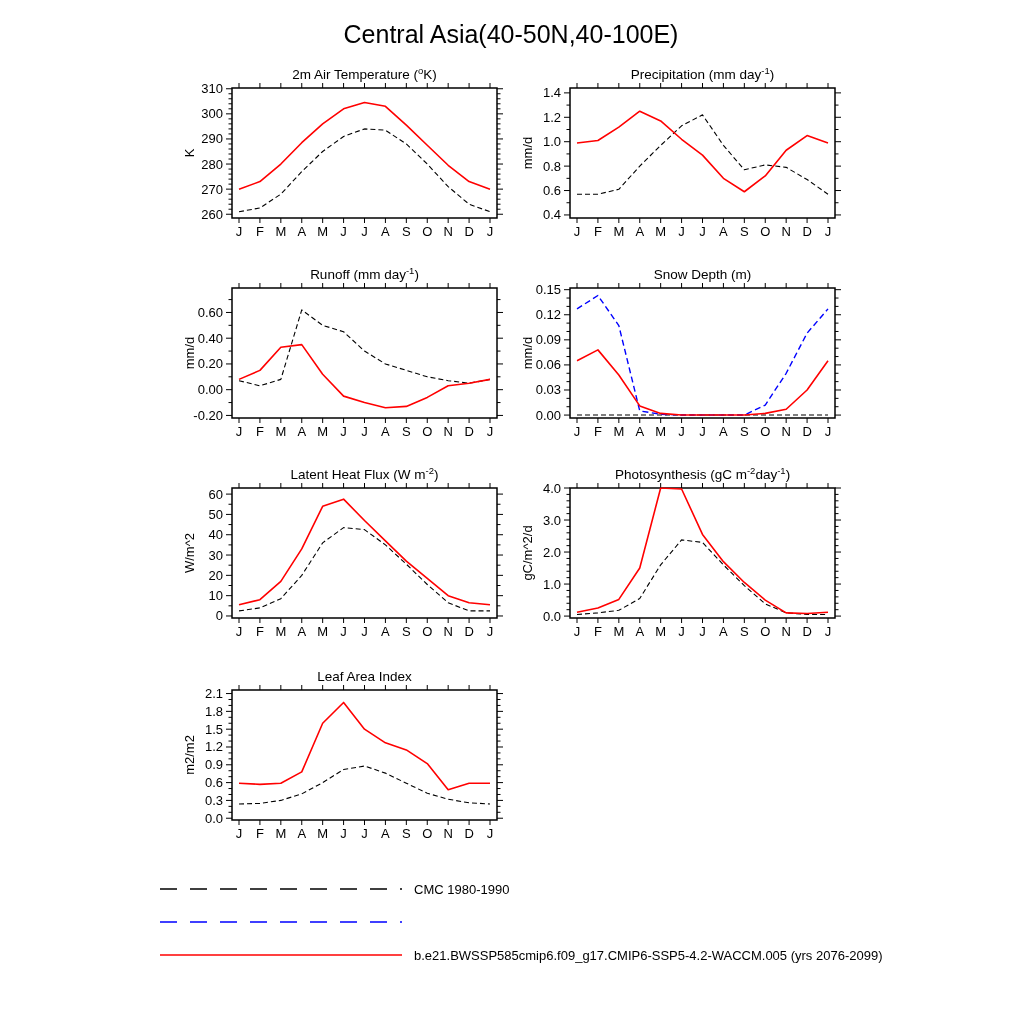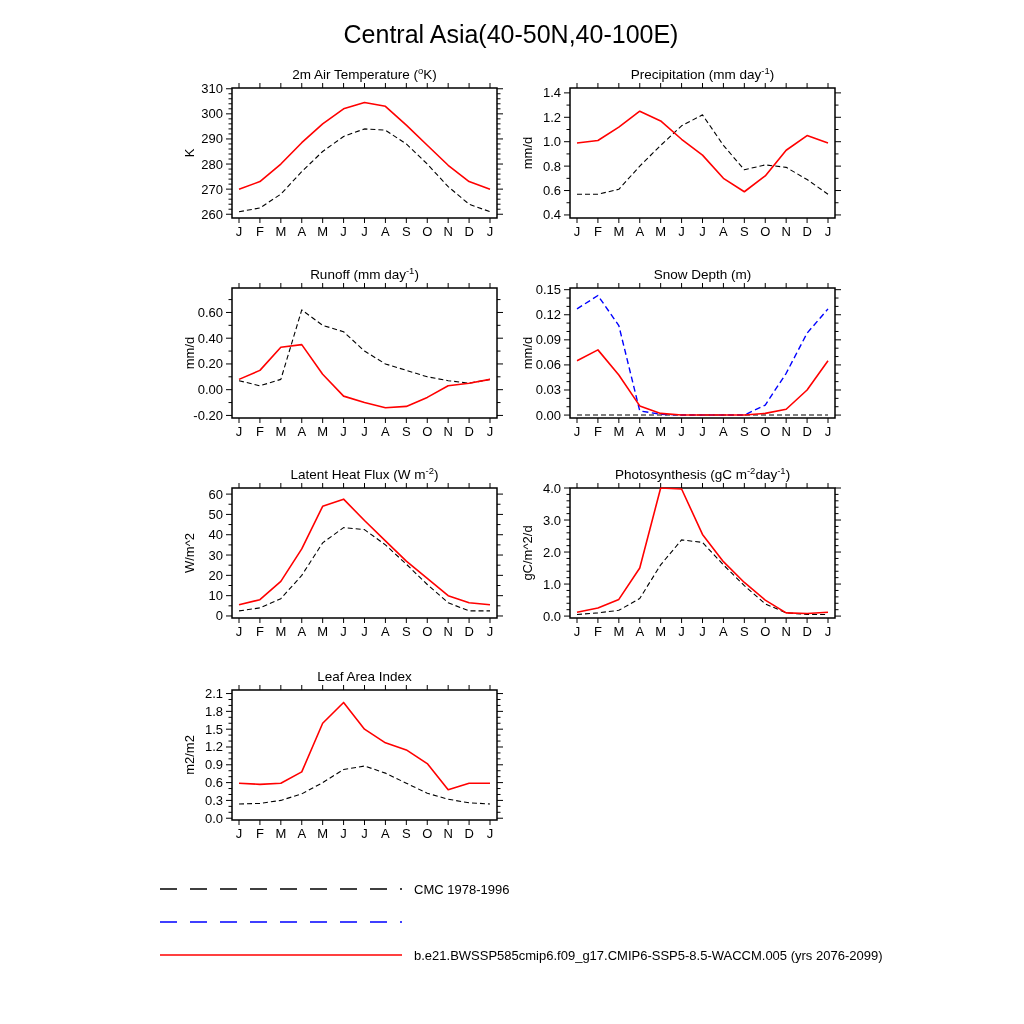--- a/index.html
+++ b/index.html
@@ -711,26 +711,26 @@
         <g clip-path="url(#leaf-area-index-clip)" fill="none">
           <polyline points="79,136.97260273972603 99.91666666666667,136.37899543378995 120.83333333333334,133.41095890410958 141.75,126.88127853881278 162.66666666666669,115.60273972602741 183.58333333333331,102.54337899543378 204.5,98.98173515981735 225.41666666666666,106.10502283105022 246.33333333333334,116.19634703196347 267.25,126.28767123287672 288.16666666666663,132.22374429223746 309.08333333333337,135.78538812785388 330,136.97260273972603" stroke="#000000" stroke-width="1.1" fill="none" stroke-linejoin="round" stroke-dasharray="5,3"></polyline>
           <polyline points="79,116.19634703196347 99.91666666666667,117.38356164383562 120.83333333333334,116.19634703196347 141.75,104.91780821917808 162.66666666666669,56.24200913242008 183.58333333333331,35.46575342465752 204.5,62.17808219178082 225.41666666666666,75.83105022831049 246.33333333333334,82.95433789954339 267.25,96.60730593607306 288.16666666666663,122.72602739726027 309.08333333333337,116.19634703196347 330,116.19634703196347" stroke="#ff0000" stroke-width="1.6" fill="none" stroke-linejoin="round"></polyline>
         </g>
       </svg></figure>
 
   <div class="legend-row" style="top:882px;">
     <svg width="246" height="14">
         <line x1="2" y1="7" x2="244" y2="7" stroke="#000000" stroke-width="1.3" stroke-dasharray="17,13"></line>
       </svg>
-    <span class="lg-label">CMC 1978-1996</span>
+    <span class="lg-label">CMC 1980-1990</span>
   </div>
   <div class="legend-row" style="top:915px;">
     <svg width="246" height="14">
         <line x1="2" y1="7" x2="244" y2="7" stroke="#0000ff" stroke-width="1.3" stroke-dasharray="17,13"></line>
       </svg>
   </div>
   <div class="legend-row" style="top:948px;">
     <svg width="246" height="14">
         <line x1="2" y1="7" x2="244" y2="7" stroke="#ff0000" stroke-width="1.3"></line>
       </svg>
-    <span class="lg-label">b.e21.BWSSP585cmip6.f09_g17.CMIP6-SSP5-8.5-WACCM.005 (yrs 2076-2099)</span>
+    <span class="lg-label">b.e21.BWSSP585cmip6.f09_g17.CMIP6-SSP5-4.2-WACCM.005 (yrs 2076-2099)</span>
   </div>
 </div>
 
 </body></html>

